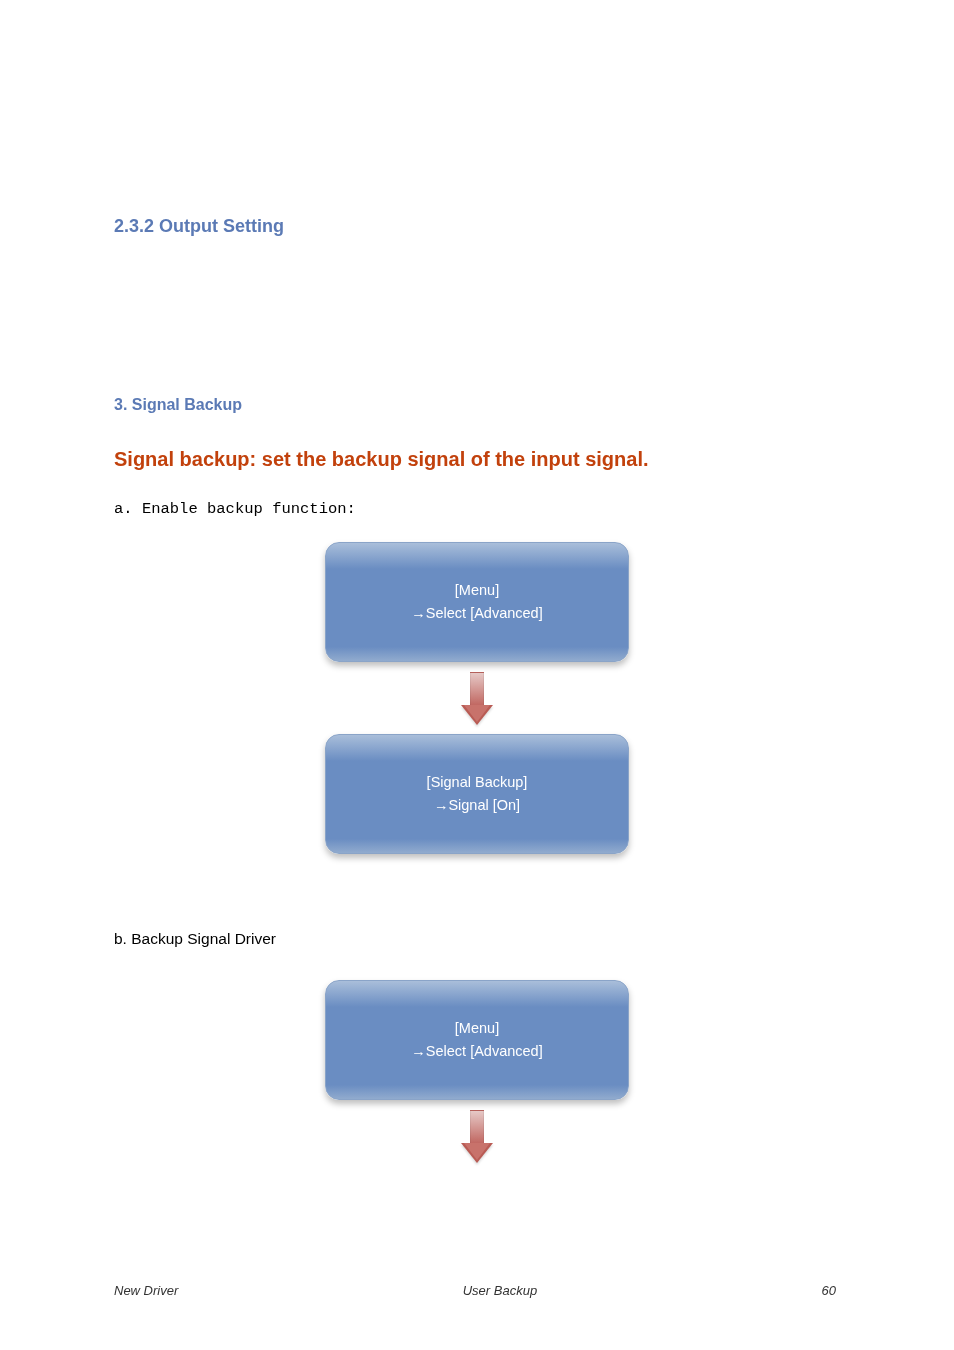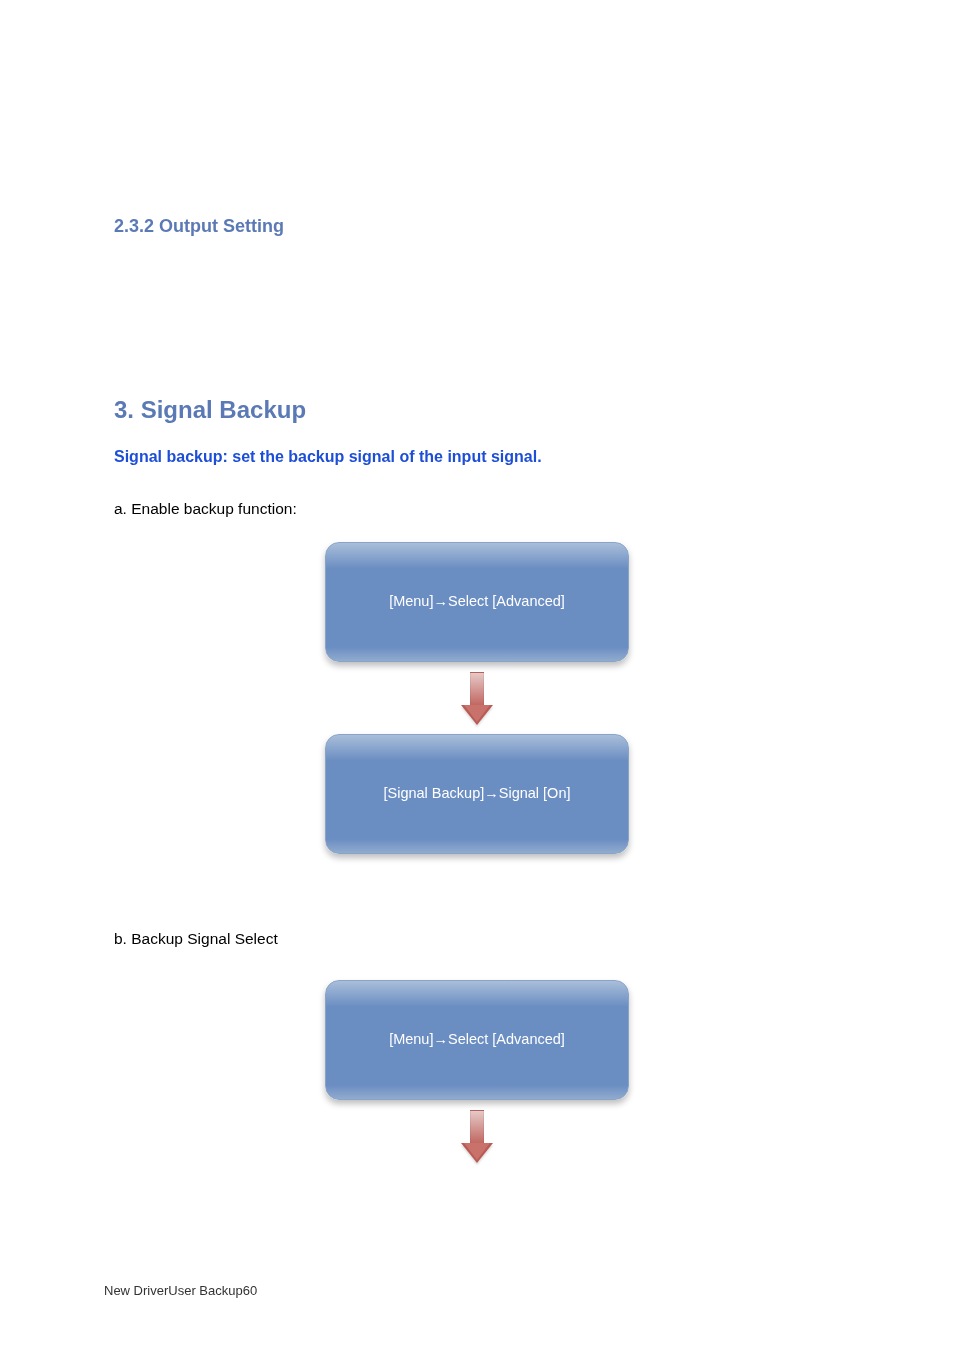--- a/index.html
+++ b/index.html
@@ -28,58 +28,58 @@
     color: #000;
   }
   .para .link {
     color: #5B7AB5;
     font-weight: bold;
   }
   .heading-chapter {
     position: absolute;
     left: 114px;
     top: 396px;
-    font-size: 24px;
+    font-size: 16px;
     color: #5B7AB5;
     font-weight: bold;
   }
   .signal-desc {
     position: absolute;
     left: 114px;
     top: 448px;
-    font-size: 16px;
-    color: #1d4ed8;
+    font-size: 20px;
+    color: #c2410c;
     font-weight: bold;
   }
   .caption {
     position: absolute;
     font-size: 15.5px;
     color: #000;
   }
-  .caption-a { left: 114px; top: 500px; }
+  .caption-a { left: 114px; top: 500px; font-family: Liberation Mono, monospace; }
   .caption-b { left: 114px; top: 930px; }
 
   .flow {
     position: absolute;
     left: 300px;
     width: 354px;
   }
   .flow-a { top: 542px; }
   .flow-b { top: 980px; }
 
   .flow-box {
     width: 304px;
     height: 120px;
     margin: 0 auto;
     border-radius: 14px;
     background: linear-gradient(to bottom, #A9BEDA 0%, #6A8DC2 22%, #6A8DC2 88%, #91ABCE 100%);
     box-shadow: 0 4px 6px rgba(0,0,0,0.25);
     border: 1px solid #8AA4C8;
     display: flex;
-    flex-direction: row;
+    flex-direction: column;
     align-items: center;
     justify-content: center;
     color: #ffffff;
     font-size: 14.5px;
     text-align: center;
     line-height: 1.6;
     padding: 6px 10px;
   }
   .flow-box .line { display: block; }
 
@@ -122,26 +122,28 @@
     width: 0;
     height: 0;
     border-left: 13px solid transparent;
     border-right: 13px solid transparent;
     border-top: 17px solid #C8726B;
   }
 
   .footer {
     position: absolute;
     bottom: 52px;
-    left: 104px;
+    left: 114px;
     right: 114px;
     display: flex;
+    justify-content: space-between;
     font-family: Verdana, Geneva, sans-serif;
     font-size: 13px;
     color: #333;
+    font-style: italic;
   }
 </style>
 </head>
 <body>
 
 <div class="page">
 
   <div class="heading-section">2.3.2 Output Setting</div>
 
 
@@ -162,21 +164,21 @@
         <div class="head"></div>
         <div class="head-inner"></div>
       </div>
     </div>
     <div class="flow-box">
       <span class="line">[Signal Backup]</span>
       <span class="line">→Signal [On]</span>
     </div>
   </div>
 
-  <div class="caption caption-b">b. Backup Signal Select</div>
+  <div class="caption caption-b">b. Backup Signal Driver</div>
 
   <div class="flow flow-b">
     <div class="flow-box">
       <span class="line">[Menu]</span>
       <span class="line">→Select [Advanced]</span>
     </div>
     <div class="arrow-wrap">
       <div class="arrow">
         <div class="shaft"></div>
         <div class="head"></div>

